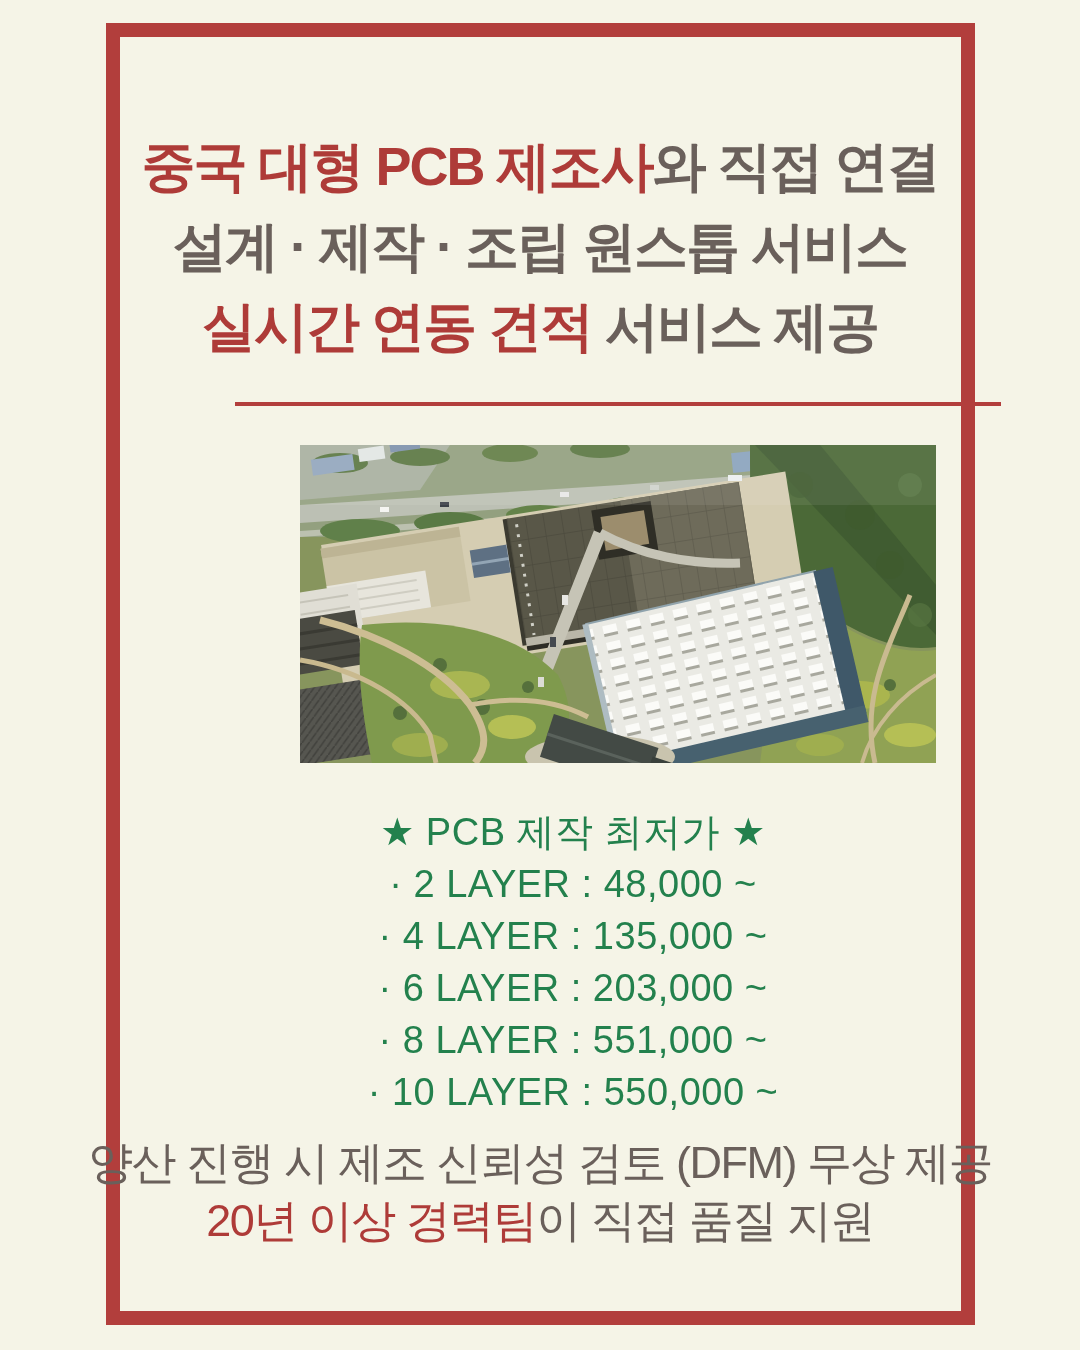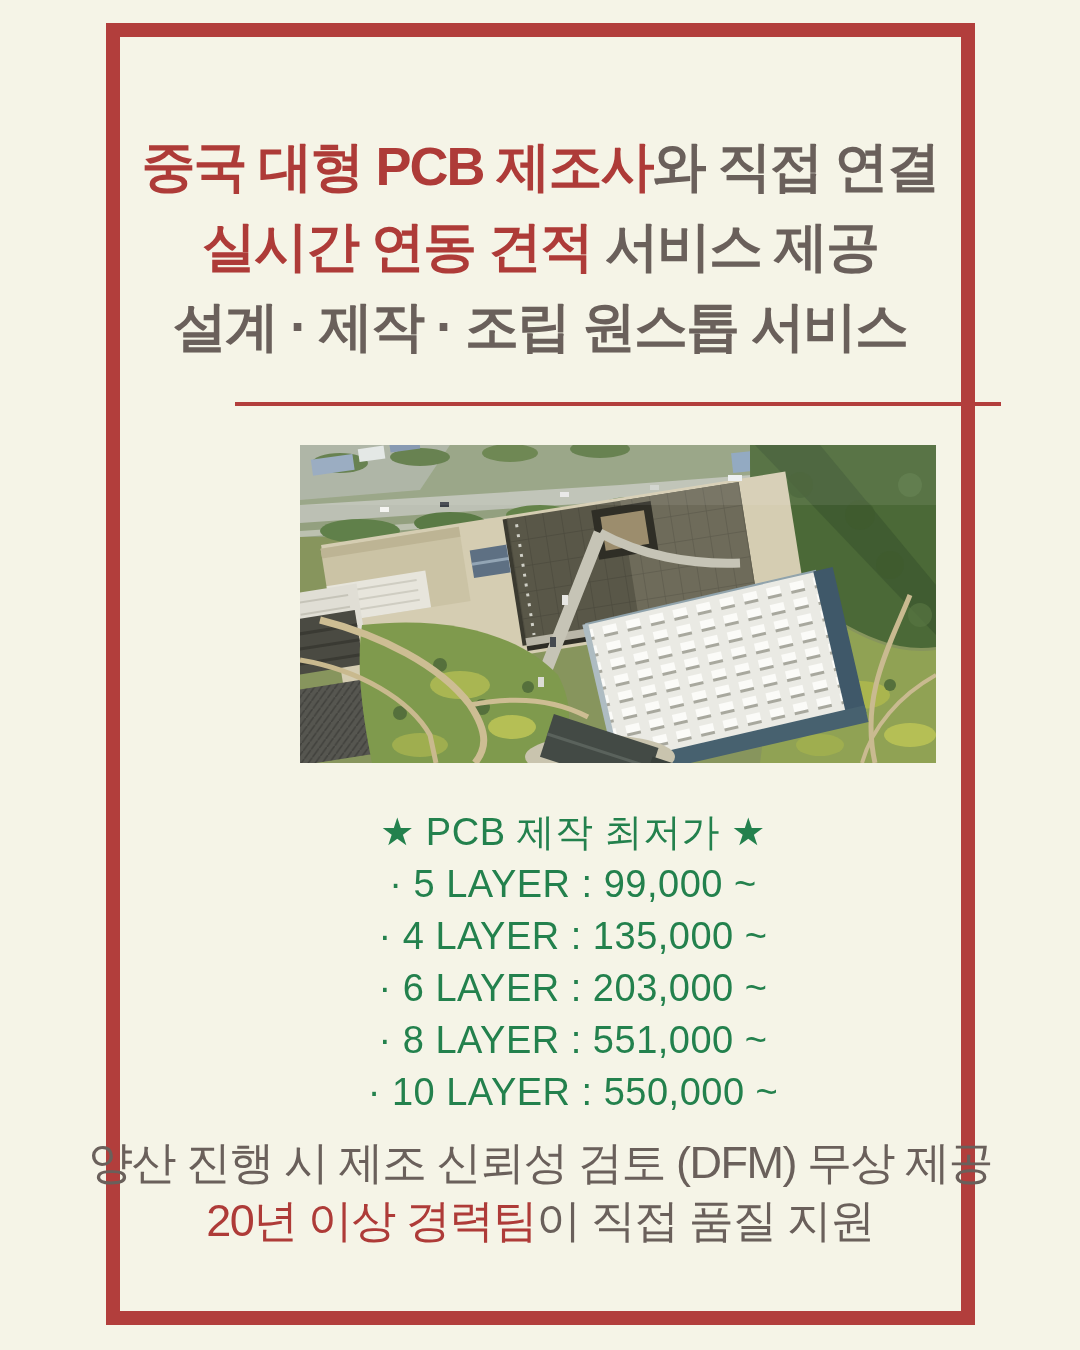--- a/index.html
+++ b/index.html
@@ -46,22 +46,22 @@
 </style>
 </head>
 <body>
 
 <div class="canvas">
 
   <div class="frame"></div>
 
   <div class="headline">
     <div><span class="hl">중국 대형 PCB 제조사</span><span>와 직접 연결</span></div>
+    <div>설계 · 제작 · 조립 원스톱 서비스</div>
     <div><span class="hl">실시간 연동 견적</span><span> 서비스 제공</span></div>
-    <div>설계 · 제작 · 조립 원스톱 서비스</div>
   </div>
 
   <div class="divider"></div>
 
   <div class="photo">
     <svg width="636" height="318" viewBox="0 0 636 318" xmlns="http://www.w3.org/2000/svg">
       <defs>
         <pattern id="vents" width="24" height="17" patternUnits="userSpaceOnUse">
           <rect x="3" y="3" width="14" height="8" fill="#fbfbf8"></rect>
           <rect x="3" y="11" width="14" height="3" fill="#a8a89e"></rect>
@@ -195,21 +195,21 @@
       <rect x="250" y="192" width="6" height="10" fill="#454a50"></rect>
       <rect x="238" y="232" width="6" height="10" fill="#dcdcd6"></rect>
 
       <rect x="0" y="0" width="636" height="60" fill="#ffffff" opacity="0.08"></rect>
     </svg>
   </div>
 
   <div class="prices">
     <div class="price-title">★ PCB 제작 최저가 ★</div>
     <div>
-        <div class="price-row">· 5 LAYER : 99,000 ~</div>
+        <div class="price-row">· 2 LAYER : 48,000 ~</div>
         <div class="price-row">· 4 LAYER : 135,000 ~</div>
         <div class="price-row">· 6 LAYER : 203,000 ~</div>
         <div class="price-row">· 8 LAYER : 551,000 ~</div>
         <div class="price-row">· 10 LAYER : 550,000 ~</div>
       </div>
   </div>
 
   <div class="footer">
     <div>양산 진행 시 제조 신뢰성 검토 (DFM) 무상 제공</div>
     <div><span class="hl">20년 이상 경력팀</span><span>이 직접 품질 지원</span></div>

